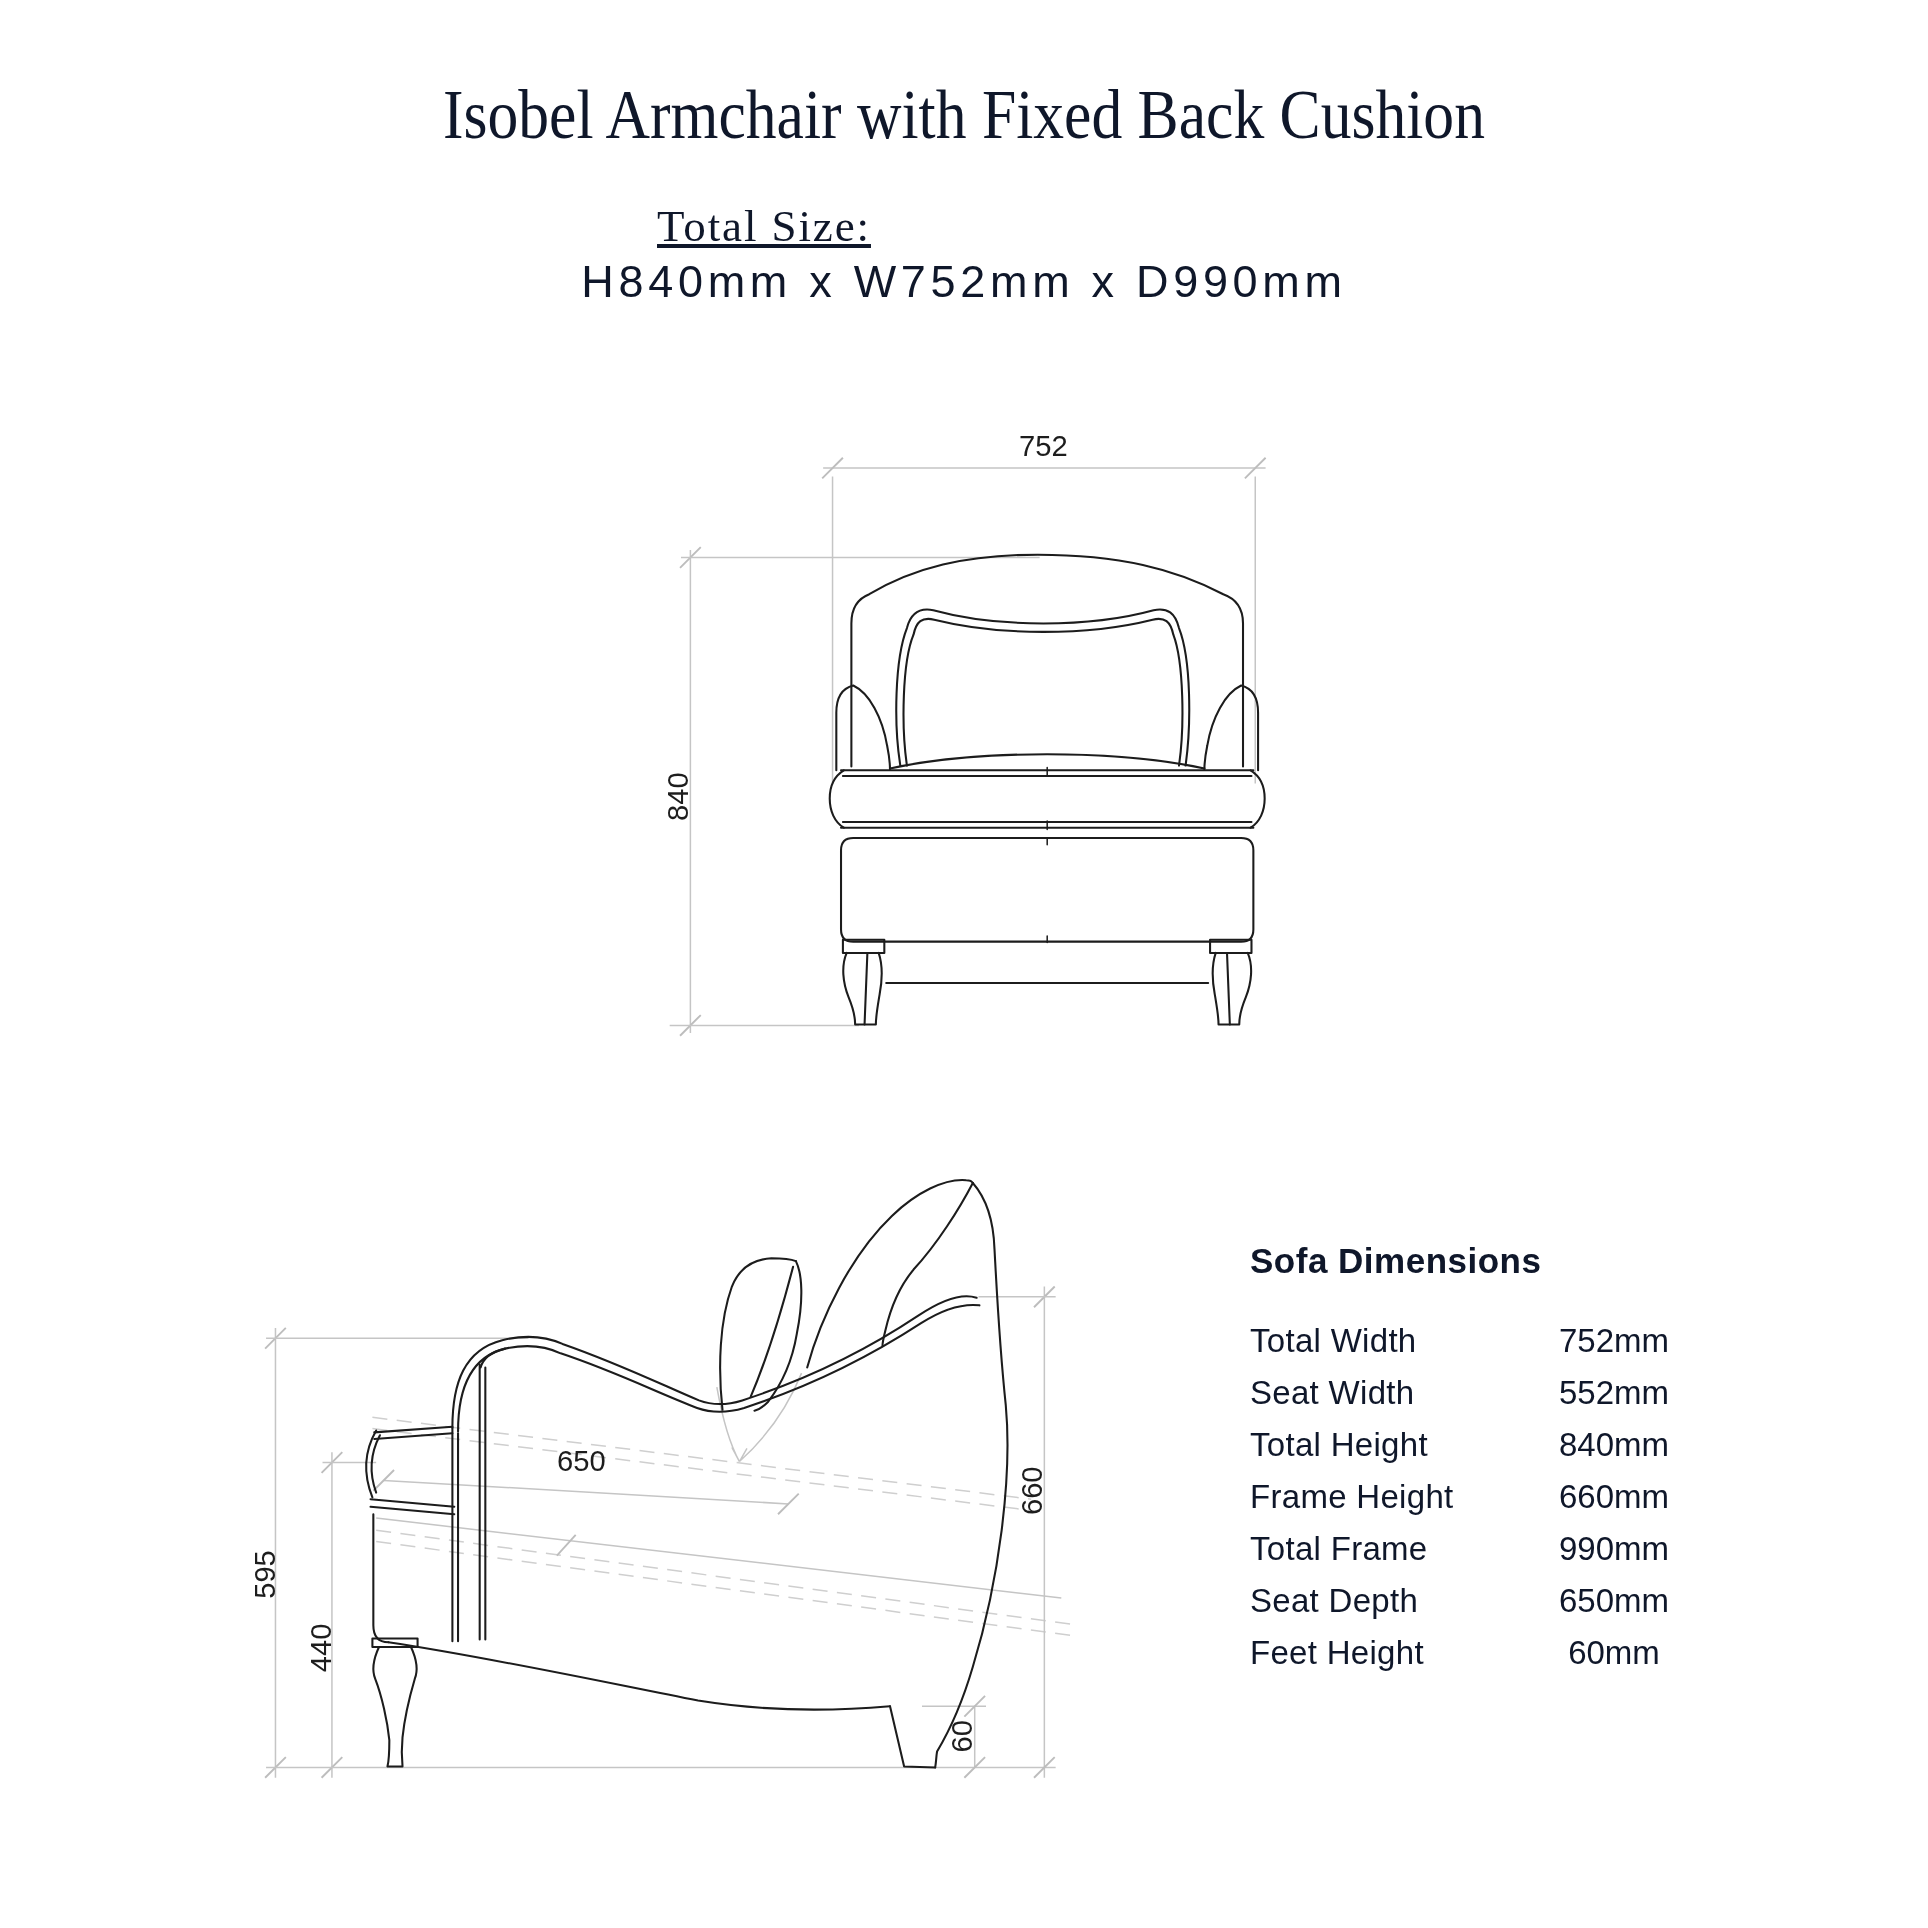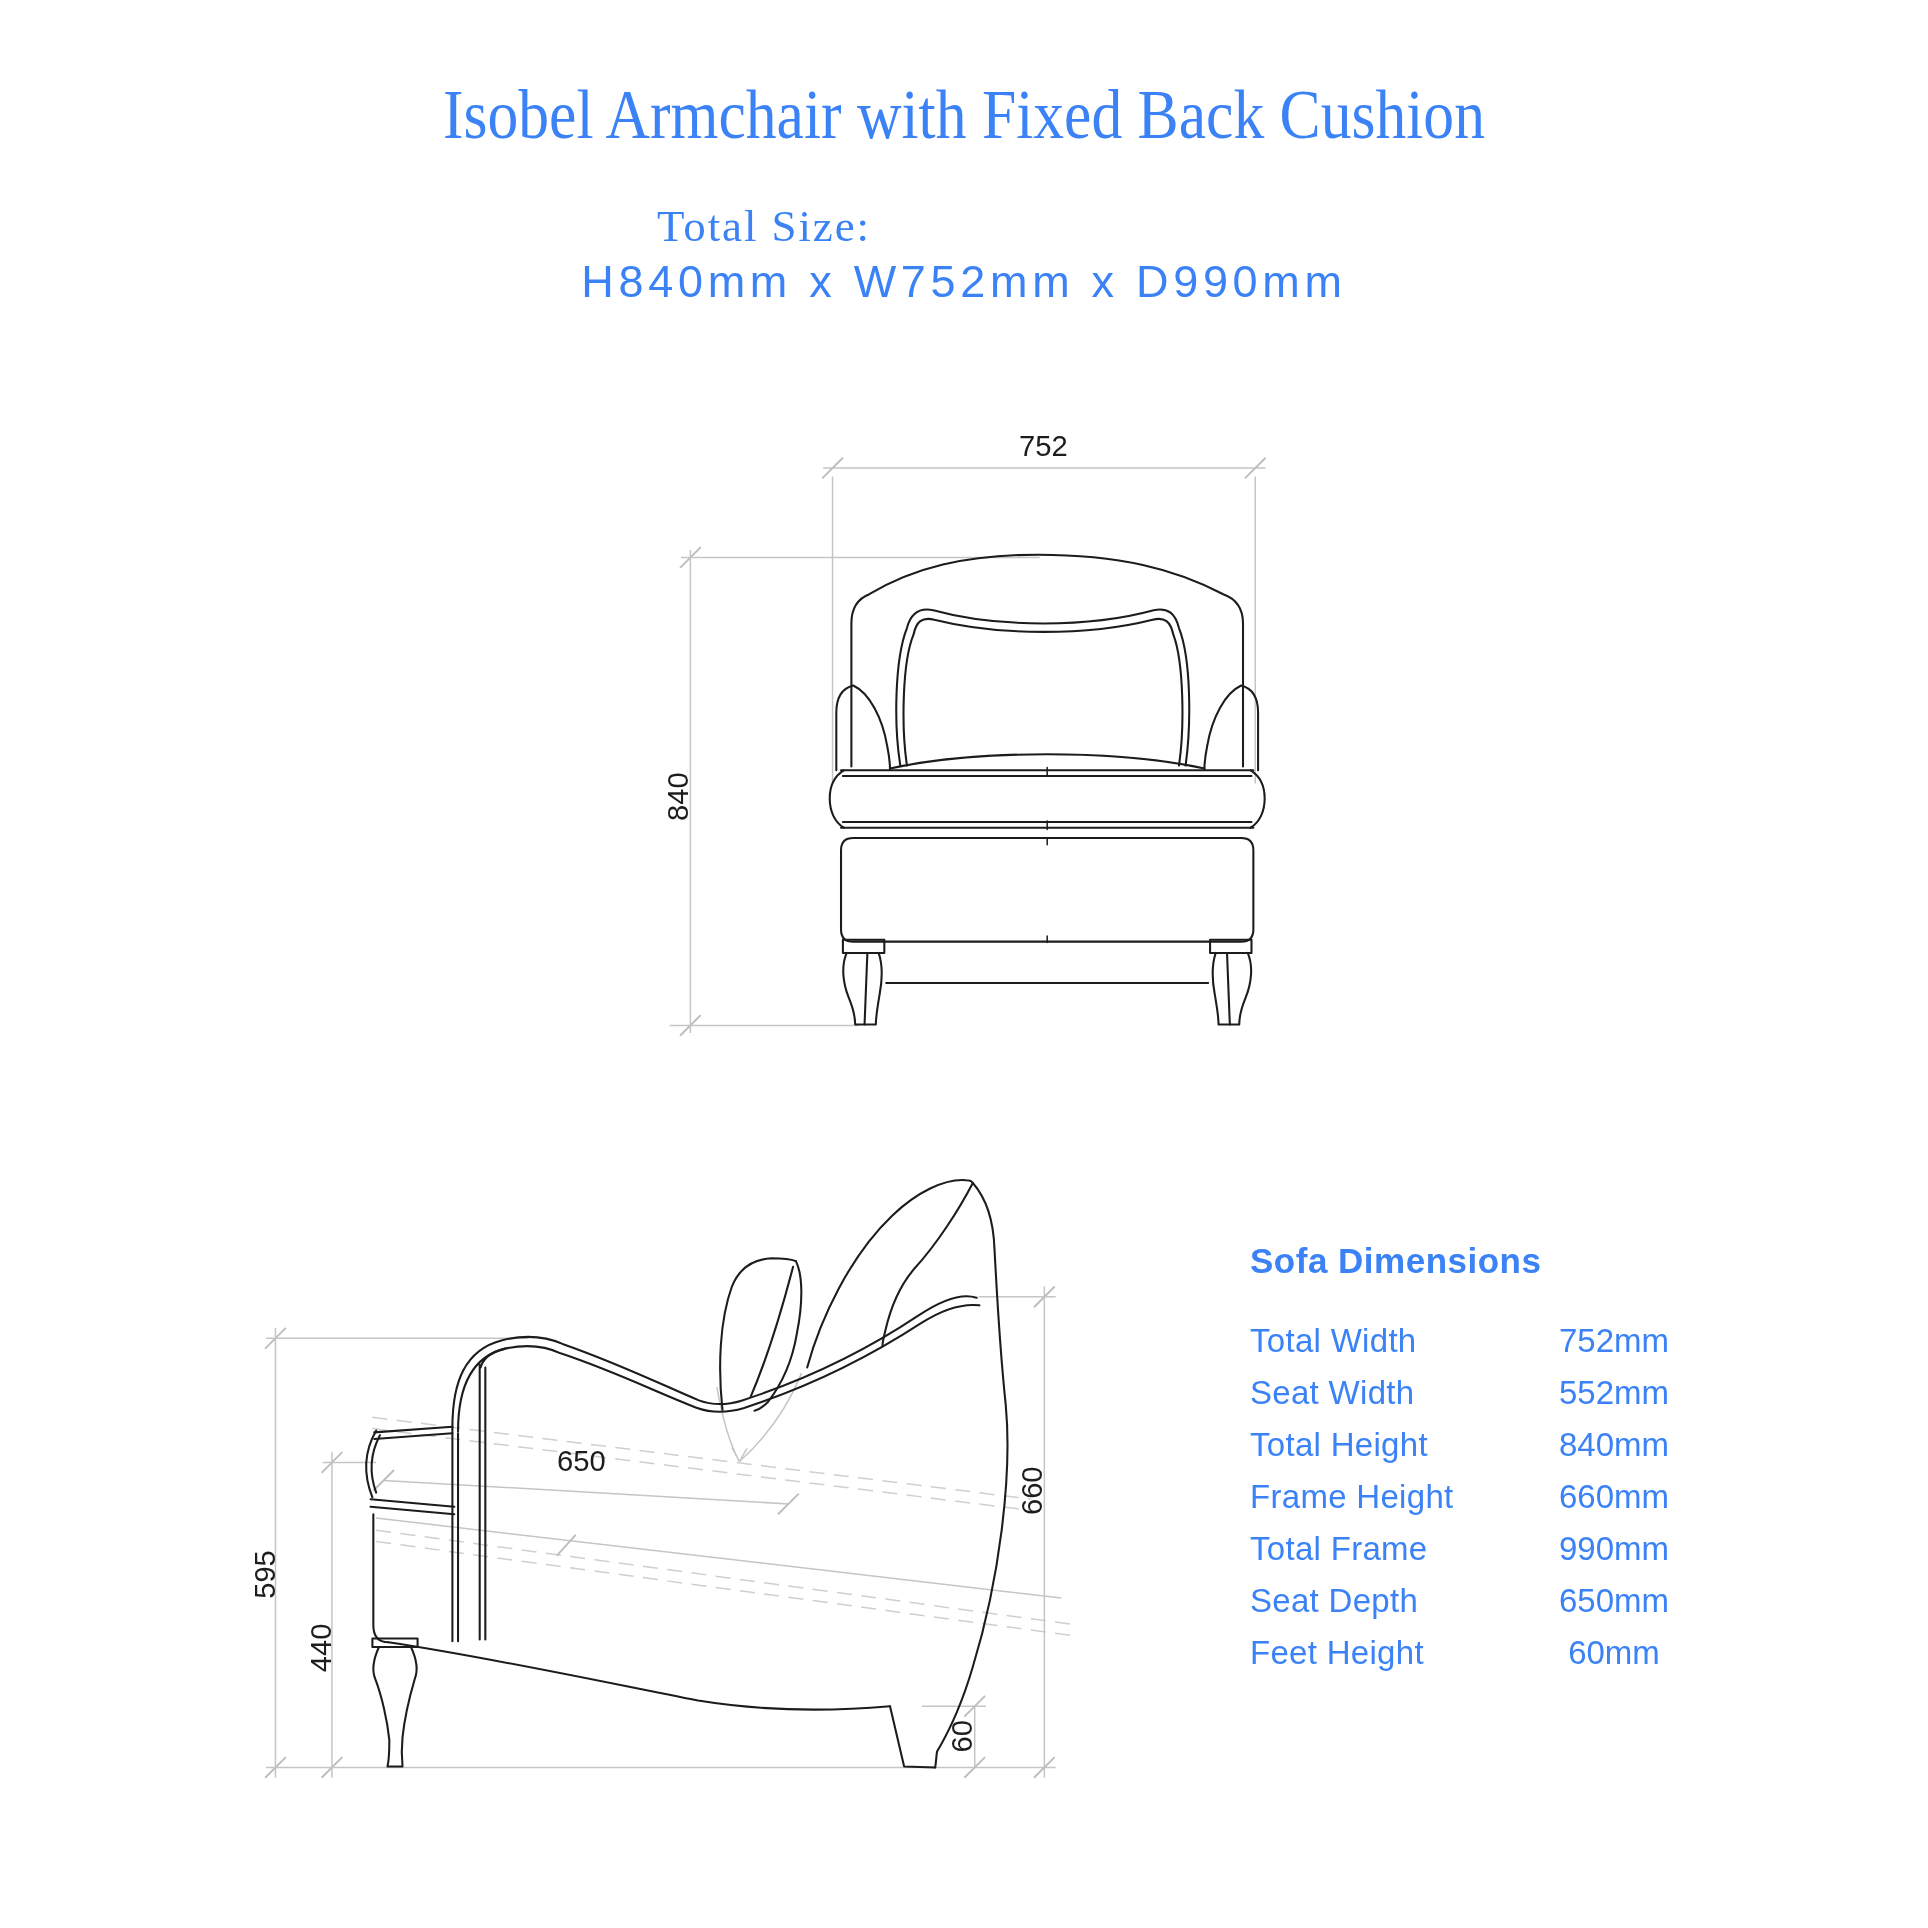--- a/index.html
+++ b/index.html
@@ -1,23 +1,23 @@
 <!DOCTYPE html>
 <html style="font-size:15px"><head>
 <meta charset="utf-8">
 <style>
   html,body{margin:0;padding:0;background:#ffffff;}
   .page{position:relative;width:1928px;height:1928px;background:#ffffff;overflow:hidden;
-        font-family:"Liberation Sans",sans-serif;color:#3b82f6;border-radius:27px;}
+        font-family:"Liberation Sans",sans-serif;color:#0f172a;border-radius:27px;}
   
   .title{position:absolute;top:75px;left:0;width:1928px;text-align:center;
          font-family:"Liberation Serif",serif;font-size:70px;font-weight:400;
          letter-spacing:0px;transform:scaleX(0.88);transform-origin:50% 0;white-space:nowrap;}
   .subtitle1{position:absolute;top:200px;left:0;width:1528px;text-align:center;
-         font-family:"Liberation Serif",serif;font-size:45px;letter-spacing:1.9px;}
+         font-family:"Liberation Serif",serif;font-size:45px;letter-spacing:1.9px;text-decoration:underline;}
   .subtitle2{position:absolute;top:256px;left:0;width:1928px;text-align:center;
          font-family:Liberation Sans, sans-serif;font-size:45px;letter-spacing:4.7px;}
   
   .front-svg{position:absolute;left:612px;top:405px;width:716px;height:659px;}
   .side-svg{position:absolute;left:235px;top:1149px;width:847px;height:659px;}
   .ink{stroke:#1c1c1c;stroke-width:2.2;fill:none;stroke-linecap:round;stroke-linejoin:round;}
   .dim{stroke:#c5c5c5;stroke-width:1.6;fill:none;}
   .dimtick{stroke:#bdbdbd;stroke-width:2;fill:none;}
   .dimdash{stroke:#cfcfcf;stroke-width:1.6;fill:none;stroke-dasharray:16 10;}
   .dimlabel{font-family:"Liberation Sans",sans-serif;font-size:31px;fill:#1d1d1d;}

